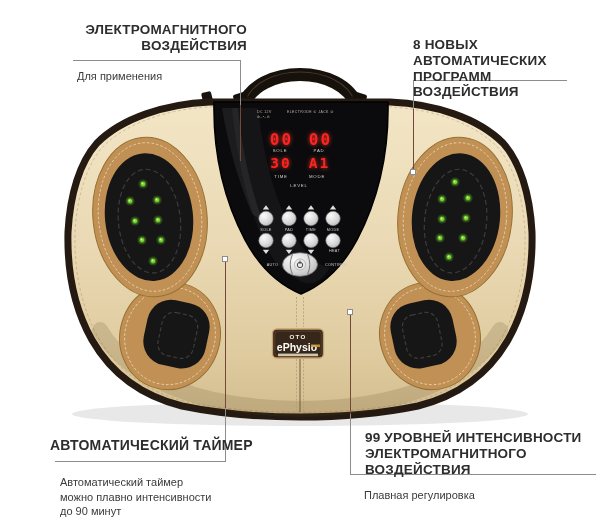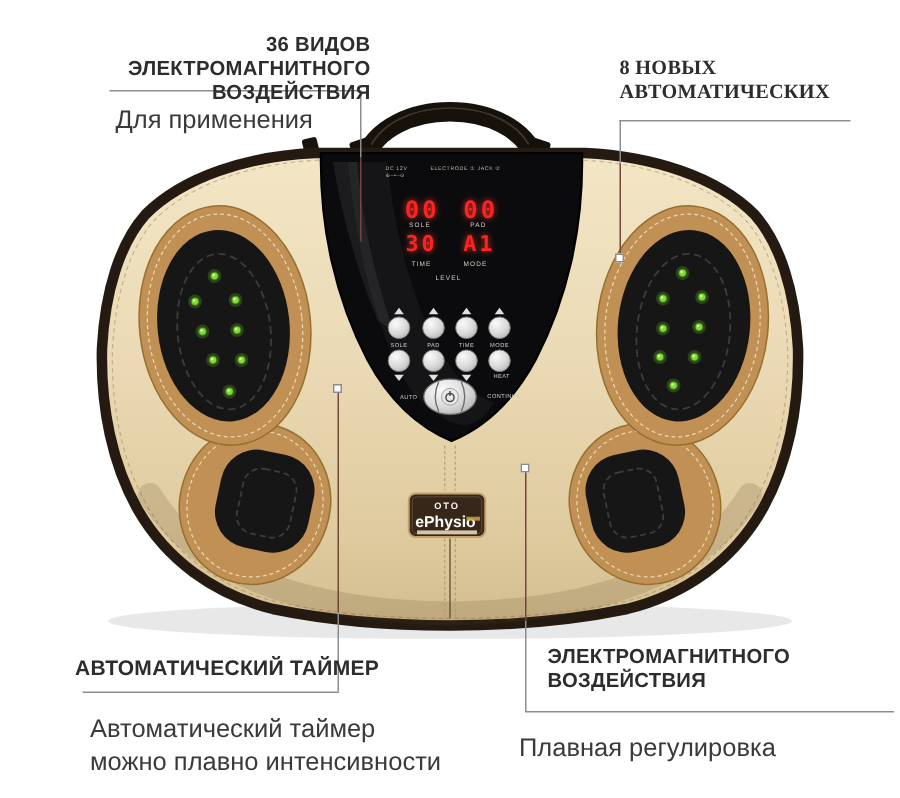--- a/index.html
+++ b/index.html
@@ -1,20 +1,20 @@
 <!DOCTYPE html>
 <html><head>
 <meta charset="utf-8">
 <style>
   html,body{margin:0;padding:0;background:#fff;}
   .canvas{position:relative;width:600px;height:532px;background:#ffffff;overflow:hidden;
           font-family:"Liberation Sans",sans-serif;}
   svg{position:absolute;left:0;top:0;}
   .anno-h{position:absolute;font-weight:700;color:#2d2d2d;font-size:13.5px;line-height:1.17;letter-spacing:.2px;}
-  .anno-s{position:absolute;font-weight:400;color:#3a3a3a;font-size:17px;line-height:1.32;}
+  .anno-s{position:absolute;font-weight:400;color:#3a3a3a;font-size:11px;line-height:1.32;}
   .lead{position:absolute;background:#8d8d8d;}
   .lead.h{height:1px;}
   .lead.v{width:1px;}
   .lead.dev{background:#74473a;}
   .marker{position:absolute;width:6px;height:6px;background:#fff;border:1px solid #8d8d8d;box-sizing:border-box;}
   
   .led{font-family:"DejaVu Sans Mono",monospace;font-weight:bold;fill:#ff2222;letter-spacing:2px;
        filter:drop-shadow(0 0 2px rgba(255,60,40,.85));}
   .plabel{fill:#d6d0c2;font-size:4.3px;letter-spacing:.8px;font-family:"Liberation Sans",sans-serif;}
   .ptiny{fill:#b9b4a6;font-size:3.5px;letter-spacing:.4px;font-family:"Liberation Sans",sans-serif;}
@@ -221,39 +221,41 @@
   <div class="lead v dev" style="left:225px;top:262px;height:146px;"></div>
   <div class="lead v" style="left:225px;top:408px;height:53px;"></div>
   <div class="lead h" style="left:55px;top:461px;width:171px;"></div>
 
   <div class="marker" style="left:347px;top:309px;"></div>
   <div class="lead v dev" style="left:350px;top:315px;height:99px;"></div>
   <div class="lead v" style="left:350px;top:414px;height:60px;"></div>
   <div class="lead h" style="left:350px;top:474px;width:246px;"></div>
 
   <div class="anno-h" style="left:18px;top:22px;width:229px;text-align:right;">
-    <div>36 ВИДОВ</div>
     <div>ЭЛЕКТРОМАГНИТНОГО ВОЗДЕЙСТВИЯ</div>
   </div>
   <div class="anno-s" style="left:77px;top:69px;">
     <div>Для применения</div>
   </div>
 
-  <div class="anno-h" style="left:413px;top:37px;font-family:Liberation Serif, serif;">
+  <div class="anno-h" style="left:413px;top:37px;">
     <div>8 НОВЫХ АВТОМАТИЧЕСКИХ</div>
+    <div>ПРОГРАММ ВОЗДЕЙСТВИЯ</div>
   </div>
 
   <div class="anno-h" style="left:50px;top:437px;font-size:14px;">
     <div>АВТОМАТИЧЕСКИЙ ТАЙМЕР</div>
   </div>
   <div class="anno-s" style="left:60px;top:475px;">
     <div>Автоматический таймер</div>
     <div>можно плавно интенсивности</div>
+    <div>до 90 минут</div>
   </div>
 
   <div class="anno-h" style="left:365px;top:430px;">
+    <div>99 УРОВНЕЙ ИНТЕНСИВНОСТИ</div>
     <div>ЭЛЕКТРОМАГНИТНОГО ВОЗДЕЙСТВИЯ</div>
   </div>
-  <div class="anno-s" style="left:346px;top:488px;">
+  <div class="anno-s" style="left:364px;top:488px;">
     <div>Плавная регулировка</div>
   </div>
 
 </div>
 
 </body></html>

